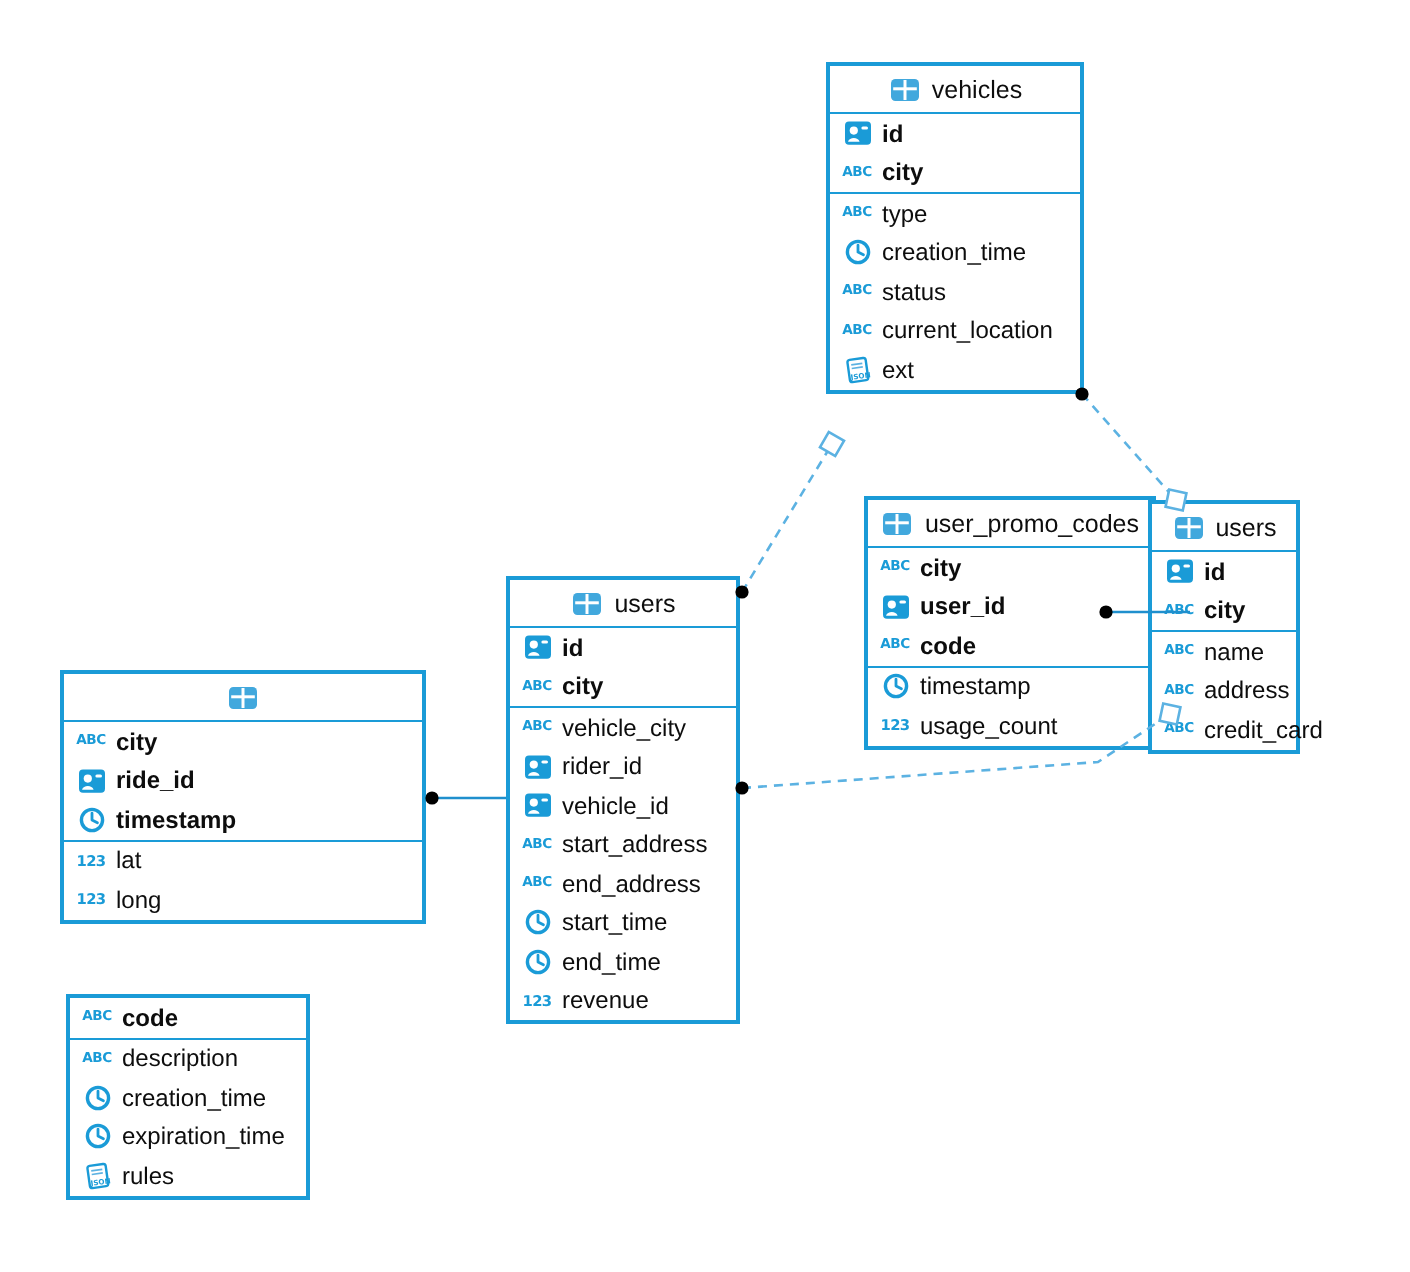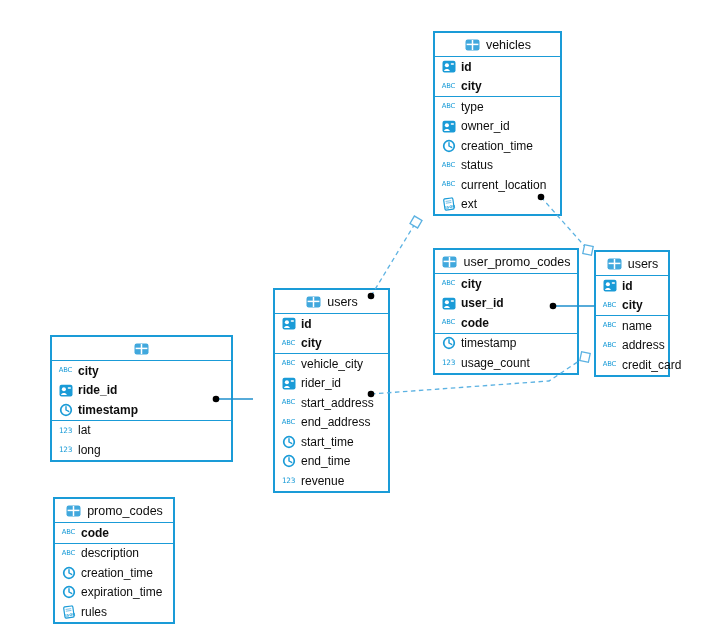--- a/index.html
+++ b/index.html
@@ -3,29 +3,29 @@
 <meta charset="utf-8">
 <style>
   :root{
     --blue:#1a9bd7; --hblue:#41a8dd; --dash:#5cb2e2; --solid:#1f8fcd;
     --dot:#000000; --text:#0d0d0d;
   }
   html,body{margin:0;padding:0;background:#ffffff;}
   body{width:705px;height:636px;font-family:"Liberation Sans","DejaVu Sans",sans-serif;}
   .canvas{position:relative;width:705px;height:636px;background:#fff;overflow:hidden;}
   #tables{position:absolute;inset:0;}
-  .tbl{position:absolute;background:#fff;border:2px solid var(--blue);box-sizing:border-box;margin-left:20px;}
+  .tbl{position:absolute;background:#fff;border:2px solid var(--blue);box-sizing:border-box;}
   .tbl-header{height:23px;display:flex;align-items:center;justify-content:center;gap:5px;
     border-bottom:1px solid var(--blue);font-size:12.5px;color:var(--text);padding:0 6px;white-space:nowrap;}
   .fsec{border-top:1px solid var(--blue);}
   .row{height:19.5px;display:flex;align-items:center;gap:4px;padding:0 5px;
     font-size:12px;color:var(--text);white-space:nowrap;}
   .row.pk{font-weight:bold;}
   .ric{width:17px;display:flex;justify-content:center;align-items:center;flex-shrink:0;}
-  .tic{font-weight:400;font-size:6.8px;color:var(--blue);letter-spacing:-0.2px;line-height:1;font-family:"DejaVu Sans",sans-serif;}
+  .tic{font-weight:700;font-size:6.8px;color:var(--blue);letter-spacing:-0.2px;line-height:1;font-family:"DejaVu Sans",sans-serif;}
   .tic.num{font-size:7.4px;letter-spacing:-0.3px;}
   svg.relations{position:absolute;inset:0;width:705px;height:636px;}
   .rel-dashed{stroke:var(--dash);stroke-width:1.3;fill:none;stroke-dasharray:4.5 3.5;}
   .rel-solid{stroke:var(--solid);stroke-width:1.3;fill:none;}
   .rel-dot{fill:var(--dot);}
   .rel-square{fill:#ffffff;stroke:var(--dash);stroke-width:1.3;}
 </style>
 </head>
 <body>
 
@@ -63,31 +63,20 @@
         </div>
         <div class="fsec">
           <div class="row">
             <span class="ric">
               <span class="tic">ABC</span>
             </span>
             <span>type</span>
           </div>
           <div class="row">
             <span class="ric">
-              <svg width="14" height="13" viewBox="0 0 14 13">
-                <rect x="0.5" y="0.8" width="13" height="11.6" rx="2" fill="var(--blue)"></rect>
-                <circle cx="4.9" cy="5.3" r="2.05" fill="#fff"></circle>
-                <path d="M2 10.9 C2.7 8.4 7.1 8.4 7.8 10.9 Z" fill="#fff"></path>
-                <rect x="8.7" y="3.2" width="3.3" height="1.5" rx="0.75" fill="#fff"></rect>
-              </svg>
-            </span>
-            <span>owner_id</span>
-          </div>
-          <div class="row">
-            <span class="ric">
               <svg width="14" height="14" viewBox="0 0 14 14">
                 <circle cx="7" cy="7" r="5.3" fill="#fff" stroke="var(--blue)" stroke-width="1.7"></circle>
                 <path d="M7 7 L7 3.6 M7 7 L9.7 8.4" stroke="var(--blue)" stroke-width="1.4" stroke-linecap="round" fill="none"></path>
               </svg>
             </span>
             <span>creation_time</span>
           </div>
           <div class="row">
             <span class="ric">
               <span class="tic">ABC</span>
@@ -108,21 +97,21 @@
                   <line x1="4" y1="4" x2="9.6" y2="4" stroke="var(--dash)" stroke-width="0.8"></line>
                   <line x1="4" y1="5.8" x2="9.6" y2="5.8" stroke="var(--dash)" stroke-width="0.8"></line>
                   <text x="2.9" y="11.4" font-size="3.6" font-weight="bold" fill="var(--blue)" font-family="DejaVu Sans, sans-serif">JSON</text>
                 </g>
               </svg>
             </span>
             <span>ext</span>
           </div>
         </div>
       </div>
-      <div class="tbl" style="left: 413px; top: 248px; width: 146px;">
+      <div class="tbl" style="left: 432px; top: 248px; width: 146px;">
         <div class="tbl-header">
           <span class="ric">
             <svg width="15" height="12" viewBox="0 0 15 12">
               <rect x="0.5" y="0.5" width="14" height="11" rx="2.2" fill="var(--hblue)"></rect>
               <line x1="1.6" y1="5.4" x2="13.4" y2="5.4" stroke="#fff" stroke-width="1.5"></line>
               <line x1="7.5" y1="1" x2="7.5" y2="11" stroke="#fff" stroke-width="1.5"></line>
             </svg>
           </span>
           <span>user_promo_codes</span>
         </div>
@@ -263,20 +252,31 @@
                 <rect x="0.5" y="0.8" width="13" height="11.6" rx="2" fill="var(--blue)"></rect>
                 <circle cx="4.9" cy="5.3" r="2.05" fill="#fff"></circle>
                 <path d="M2 10.9 C2.7 8.4 7.1 8.4 7.8 10.9 Z" fill="#fff"></path>
                 <rect x="8.7" y="3.2" width="3.3" height="1.5" rx="0.75" fill="#fff"></rect>
               </svg>
             </span>
             <span>rider_id</span>
           </div>
           <div class="row">
             <span class="ric">
+              <svg width="14" height="13" viewBox="0 0 14 13">
+                <rect x="0.5" y="0.8" width="13" height="11.6" rx="2" fill="var(--blue)"></rect>
+                <circle cx="4.9" cy="5.3" r="2.05" fill="#fff"></circle>
+                <path d="M2 10.9 C2.7 8.4 7.1 8.4 7.8 10.9 Z" fill="#fff"></path>
+                <rect x="8.7" y="3.2" width="3.3" height="1.5" rx="0.75" fill="#fff"></rect>
+              </svg>
+            </span>
+            <span>vehicle_id</span>
+          </div>
+          <div class="row">
+            <span class="ric">
               <span class="tic">ABC</span>
             </span>
             <span>start_address</span>
           </div>
           <div class="row">
             <span class="ric">
               <span class="tic">ABC</span>
             </span>
             <span>end_address</span>
           </div>
@@ -353,30 +353,20 @@
           </div>
           <div class="row">
             <span class="ric">
               <span class="tic num">123</span>
             </span>
             <span>long</span>
           </div>
         </div>
       </div>
       <div class="tbl" style="left: 33px; top: 497px; width: 122px;">
-        <div class="tbl-header">
-          <span class="ric">
-            <svg width="15" height="12" viewBox="0 0 15 12">
-              <rect x="0.5" y="0.5" width="14" height="11" rx="2.2" fill="var(--hblue)"></rect>
-              <line x1="1.6" y1="5.4" x2="13.4" y2="5.4" stroke="#fff" stroke-width="1.5"></line>
-              <line x1="7.5" y1="1" x2="7.5" y2="11" stroke="#fff" stroke-width="1.5"></line>
-            </svg>
-          </span>
-          <span>promo_codes</span>
-        </div>
         <div class="pksec">
           <div class="row pk">
             <span class="ric">
               <span class="tic">ABC</span>
             </span>
             <span>code</span>
           </div>
         </div>
         <div class="fsec">
           <div class="row">

